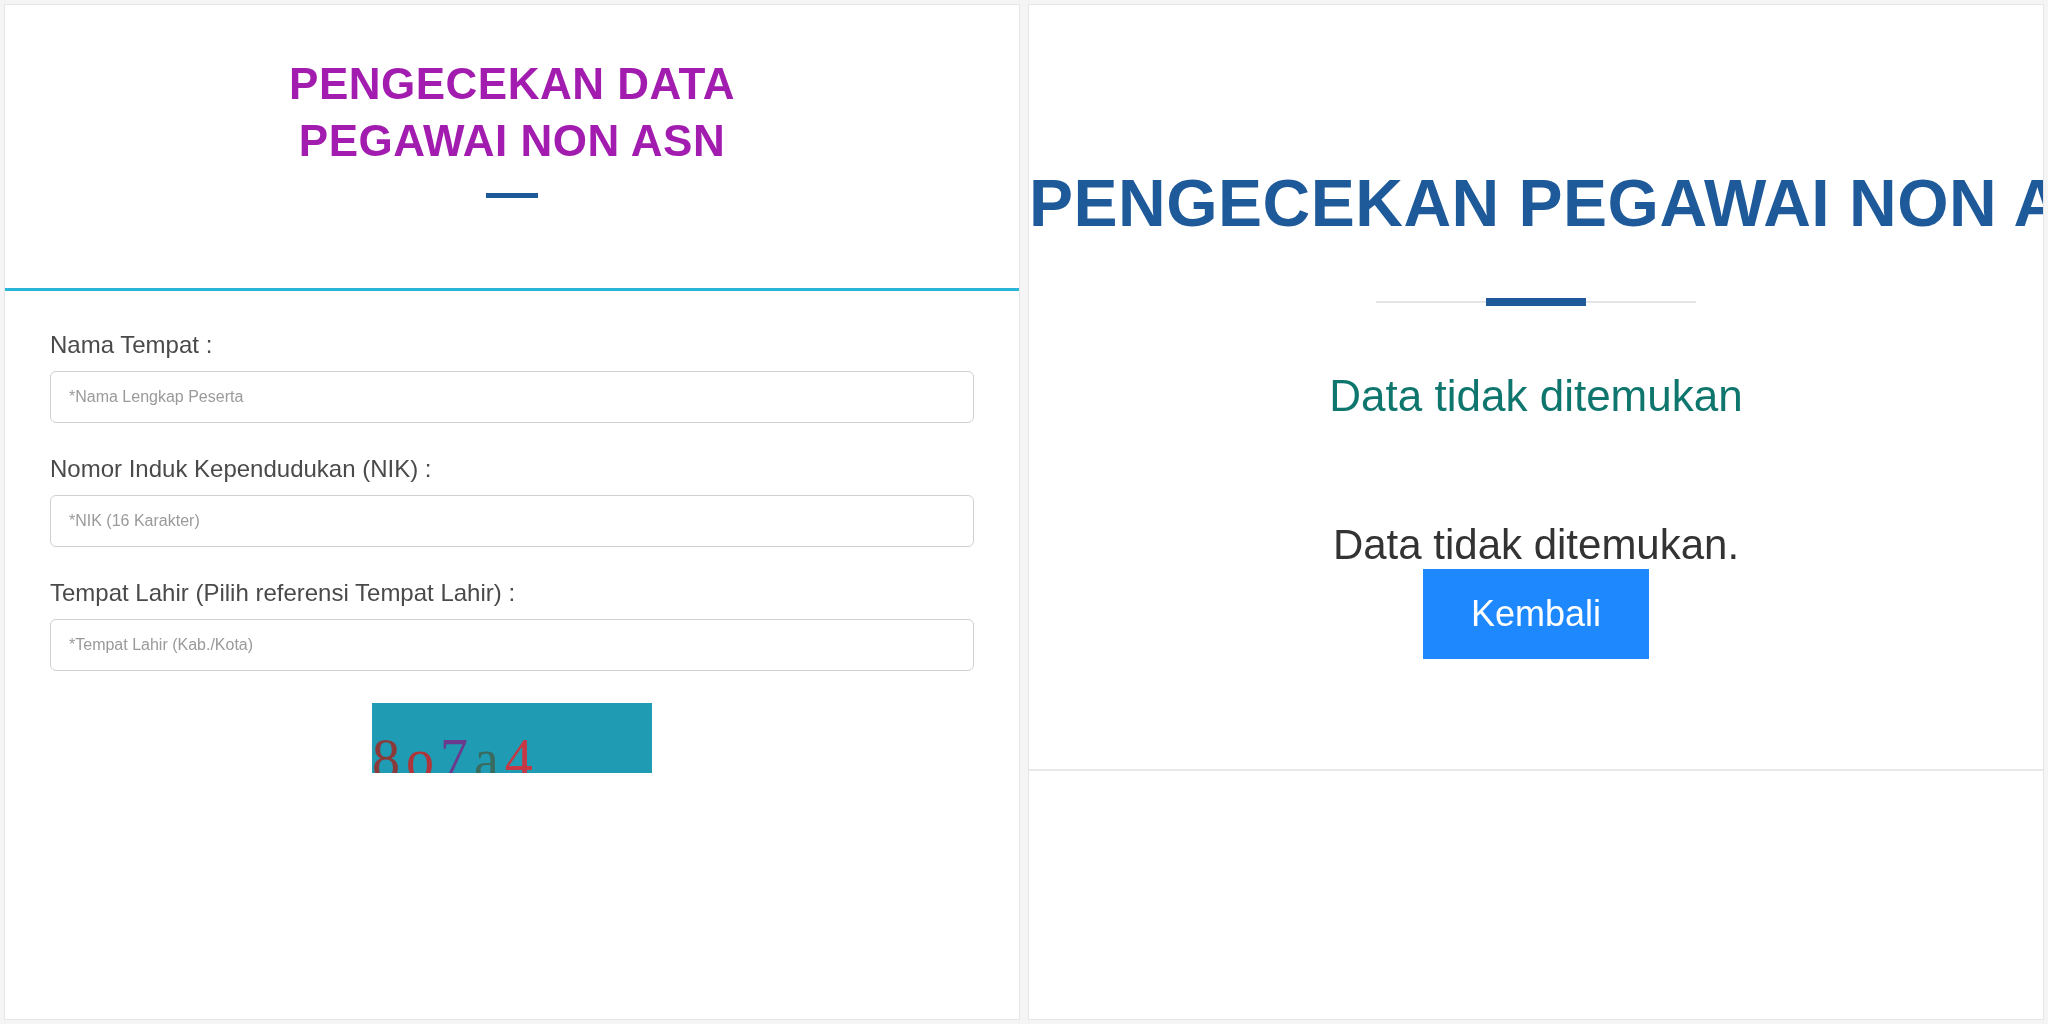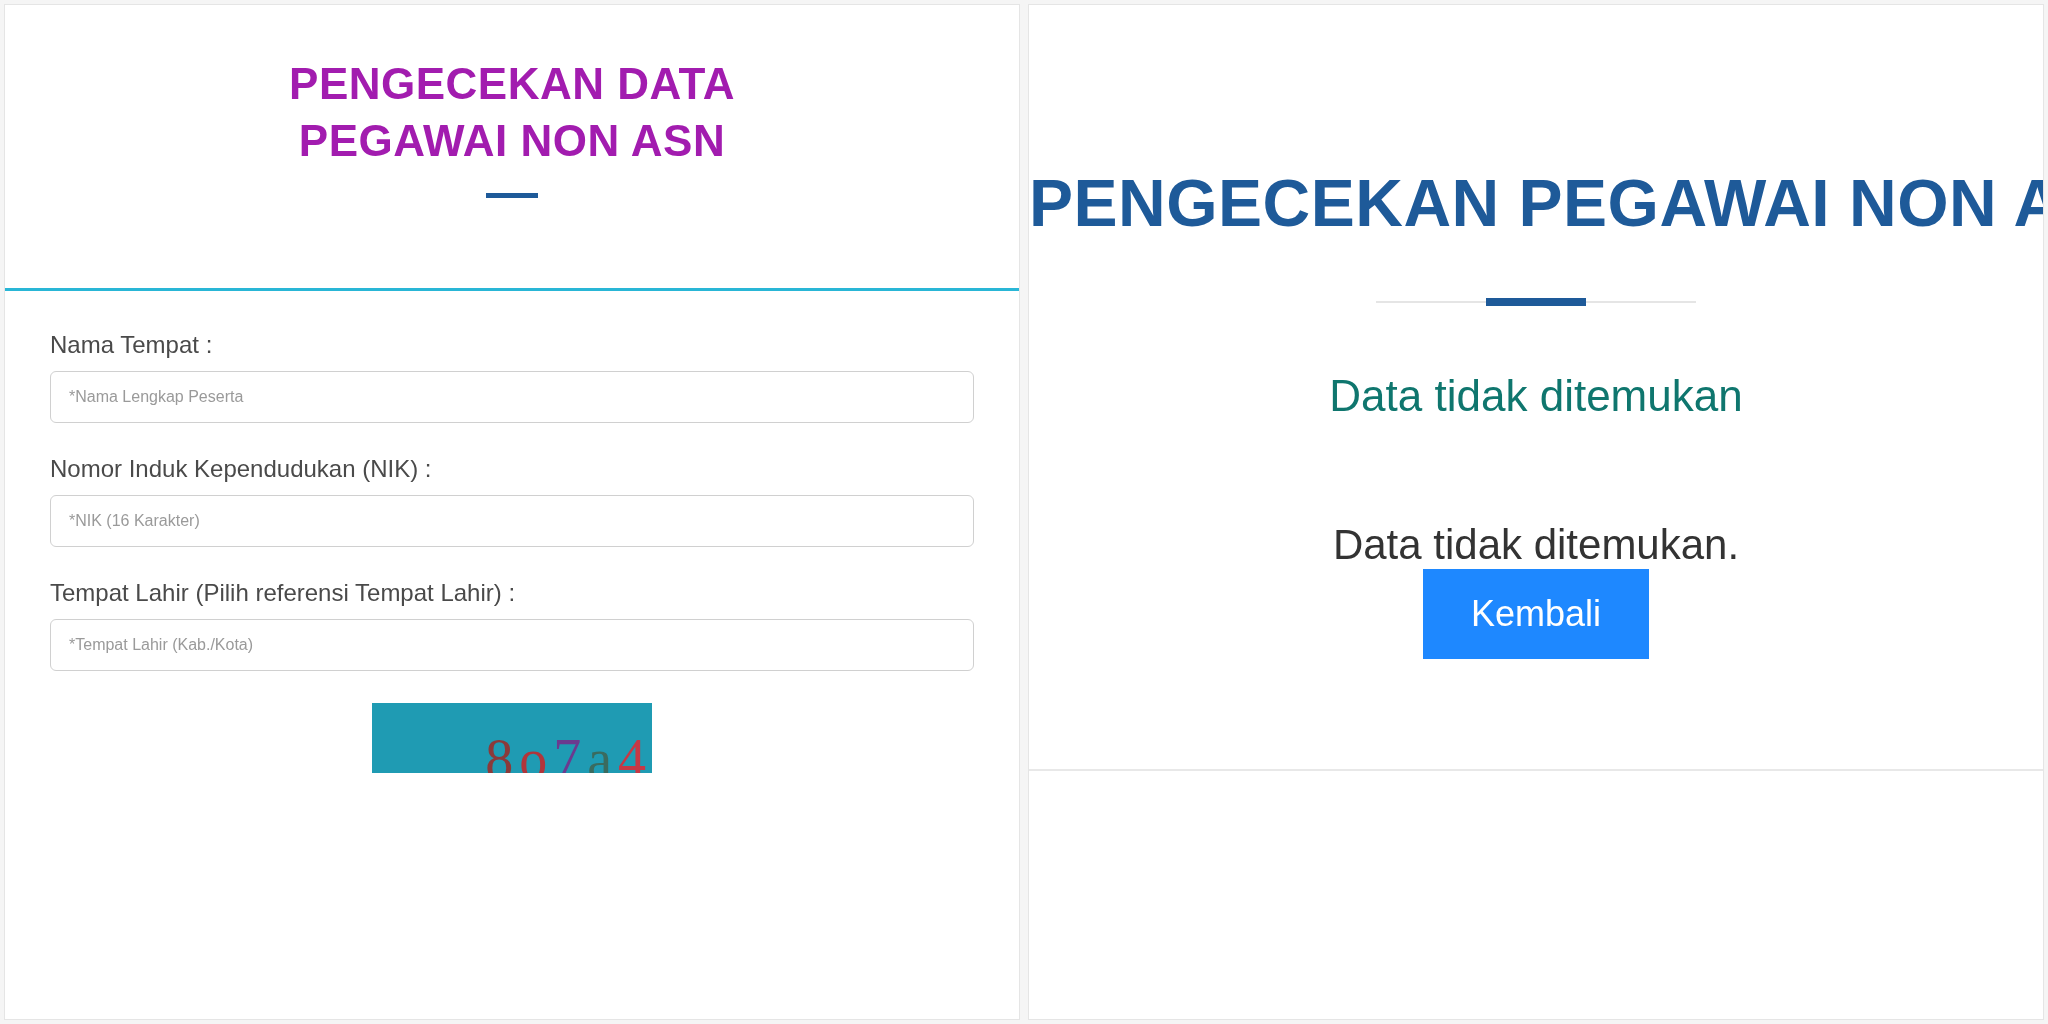--- a/index.html
+++ b/index.html
@@ -91,21 +91,21 @@
       width: 280px;
       height: 70px;
       position: relative;
       overflow: hidden;
     }
     .captcha-text {
       position: absolute;
       bottom: -18px;
       left: 0;
       width: 100%;
-      text-align: right;
+      text-align: left;
       font-family: Georgia, serif;
       font-size: 56px;
       letter-spacing: 6px;
     }
     .cap-c1 { color: #8b3a3a; }
     .cap-c2 { color: #b0353b; }
     .cap-c3 { color: #6b3a8f; }
     .cap-c4 { color: #3a6b5f; }
     .cap-c5 { color: #c73845; }
 

